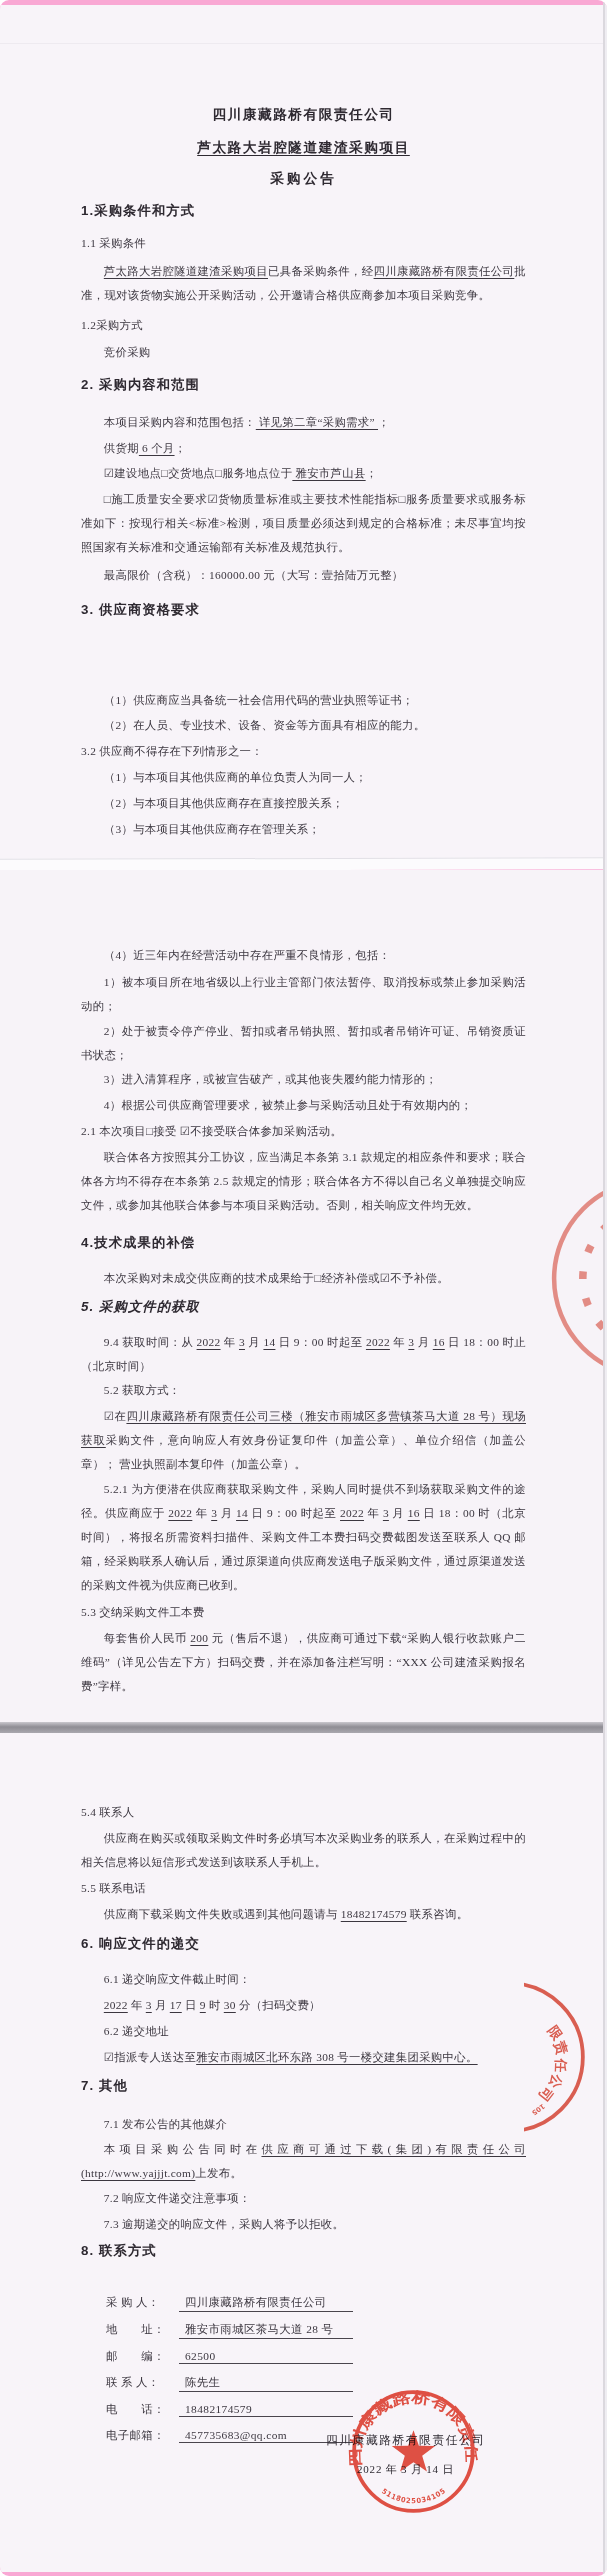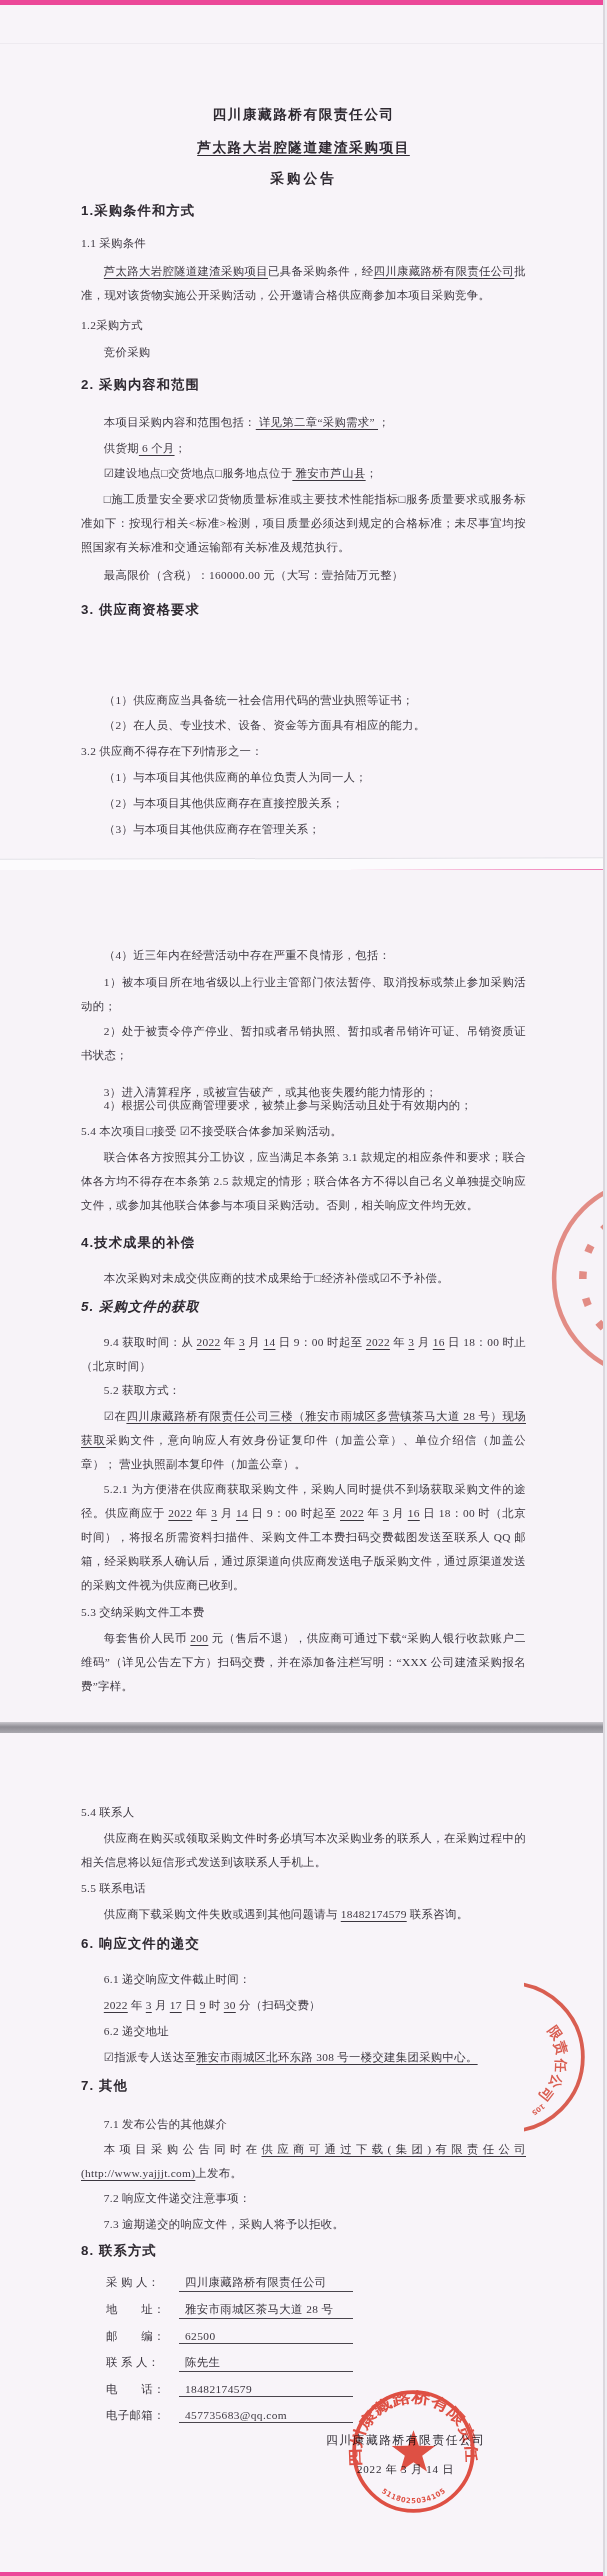--- a/index.html
+++ b/index.html
@@ -1,30 +1,30 @@
 <!DOCTYPE html>
 <html style="font-size:12px"><head>
 <meta charset="utf-8">
 <style>
   html,body{margin:0;padding:0;background:#ffffff;}
-  #shot{position:relative;width:607px;height:2576px;overflow:hidden;background:#ec4899;}
+  #shot{position:relative;width:607px;height:2576px;overflow:hidden;background:#f9a8d4;border-radius:9px;}
   .page{position:absolute;left:0;width:607px;background:#f8f4f9;}
   .blk{position:absolute;left:81px;width:445px;
        font-family:"Liberation Serif","DejaVu Serif",serif;
        font-size:11.4px;line-height:24px;color:#3c3740;text-align:justify;letter-spacing:0.3px;}
   .ind{text-indent:2em;}
   .h{font-family:"Liberation Sans","DejaVu Sans",sans-serif;font-weight:bold;
      font-size:13.3px;color:#2e2931;letter-spacing:1.1px;text-align:left;}
   .ctr{left:0;width:607px;text-align:center;}
   .u{text-decoration:underline;text-underline-offset:3px;}
   .title{font-family:"Liberation Sans","DejaVu Sans",sans-serif;font-weight:bold;
          font-size:13.7px;color:#2e2931;letter-spacing:1.5px;}
   .crow{position:absolute;left:106px;font-family:"Liberation Serif","DejaVu Serif",serif;
         font-size:11.4px;color:#3c3740;letter-spacing:0.4px;}
-  .crow .lbl{display:inline-block;min-width:73px;}
+  .crow .lbl{display:inline-block;min-width:73px;margin-top:20px;}
   .crow .val{display:inline-block;min-width:165px;border-bottom:0.9px solid #4a454d;padding:0 3px 0.8px 6px;}
   .tear{position:absolute;left:0;width:607px;top:858px;height:11.4px;background:#fcfbfd;
         border-top:1.5px solid #e2e0e6;transform:rotate(-.15deg);}
   .band{position:absolute;left:0;width:607px;top:1722px;height:10.6px;
         background:linear-gradient(#c9c7cd,#8f8d94 45%,#aaa8af);}
   .edge-line{position:absolute;top:0;height:2576px;left:603px;width:2.3px;background:#dbd8de;}
   .edge-white{position:absolute;top:0;height:2576px;left:605px;width:2.3px;background:#efedf2;}
   .topline{position:absolute;left:0;top:43px;width:607px;height:0.8px;background:rgba(60,50,70,.05);}
   .sig{position:absolute;font-family:"Liberation Serif","DejaVu Serif",serif;color:#2f2b33;}
   .stamp{position:absolute;mix-blend-mode:multiply;}
@@ -62,23 +62,23 @@
   <div class="blk ind" style="top:688px;">（1）供应商应当具备统一社会信用代码的营业执照等证书；</div>
   <div class="blk ind" style="top:713px;">（2）在人员、专业技术、设备、资金等方面具有相应的能力。</div>
   <div class="blk" style="top:739px;">3.2 供应商不得存在下列情形之一：</div>
   <div class="blk ind" style="top:765px;">（1）与本项目其他供应商的单位负责人为同一人；</div>
   <div class="blk ind" style="top:791px;">（2）与本项目其他供应商存在直接控股关系；</div>
   <div class="blk ind" style="top:817px;">（3）与本项目其他供应商存在管理关系；</div>
 
   <div class="blk ind" style="top:943px;">（4）近三年内在经营活动中存在严重不良情形，包括：</div>
   <div class="blk ind" style="top:970px;">1）被本项目所在地省级以上行业主管部门依法暂停、取消投标或禁止参加采购活动的；</div>
   <div class="blk ind" style="top:1019px;">2）处于被责令停产停业、暂扣或者吊销执照、暂扣或者吊销许可证、吊销资质证书状态；</div>
-  <div class="blk ind" style="top:1067px;margin-top:13px;">3）进入清算程序，或被宣告破产，或其他丧失履约能力情形的；</div>
+  <div class="blk ind" style="top:1067px;">3）进入清算程序，或被宣告破产，或其他丧失履约能力情形的；</div>
   <div class="blk ind" style="top:1093px;">4）根据公司供应商管理要求，被禁止参与采购活动且处于有效期内的；</div>
-  <div class="blk" style="top:1119px;">5.4 本次项目□接受 ☑不接受联合体参加采购活动。</div>
+  <div class="blk" style="top:1119px;">2.1 本次项目□接受 ☑不接受联合体参加采购活动。</div>
   <div class="blk ind" style="top:1145px;">联合体各方按照其分工协议，应当满足本条第 3.1 款规定的相应条件和要求；联合体各方均不得存在本条第 2.5 款规定的情形；联合体各方不得以自己名义单独提交响应文件，或参加其他联合体参与本项目采购活动。否则，相关响应文件均无效。</div>
 
   <div class="blk h" style="top:1231px;">4.技术成果的补偿</div>
   <div class="blk ind" style="top:1266px;">本次采购对未成交供应商的技术成果给于□经济补偿或☑不予补偿。</div>
 
   <div class="blk h" style="top:1295px;font-style:italic;">5. 采购文件的获取</div>
   <div class="blk ind" style="top:1330px;"><span>9.4 获取时间：从 </span><span class="u">2022</span><span> 年 </span><span class="u">3</span><span> 月 </span><span class="u">14</span><span> 日 9：00 时起至 </span><span class="u">2022</span><span> 年 </span><span class="u">3</span><span> 月 </span><span class="u">16</span><span> 日 18：00 时止（北京时间）</span></div>
   <div class="blk ind" style="top:1378px;">5.2 获取方式：</div>
   <div class="blk ind" style="top:1404px;"><span>☑在</span><span class="u">四川康藏路桥有限责任公司三楼（雅安市雨城区多营镇茶马大道 28 号）现场获取</span><span>采购文件，意向响应人有效身份证复印件（加盖公章）、单位介绍信（加盖公章）； 营业执照副本复印件（加盖公章）。</span></div>
   <div class="blk ind" style="top:1477px;"><span>5.2.1 为方便潜在供应商获取采购文件，采购人同时提供不到场获取采购文件的途径。供应商应于 </span><span class="u">2022</span><span> 年 </span><span class="u">3</span><span> 月 </span><span class="u">14</span><span> 日 9：00 时起至 </span><span class="u">2022</span><span> 年 </span><span class="u">3</span><span> 月 </span><span class="u">16</span><span> 日 18：00 时（北京时间），将报名所需资料扫描件、采购文件工本费扫码交费截图发送至联系人 QQ 邮箱，经采购联系人确认后，通过原渠道向供应商发送电子版采购文件，通过原渠道发送的采购文件视为供应商已收到。</span></div>

